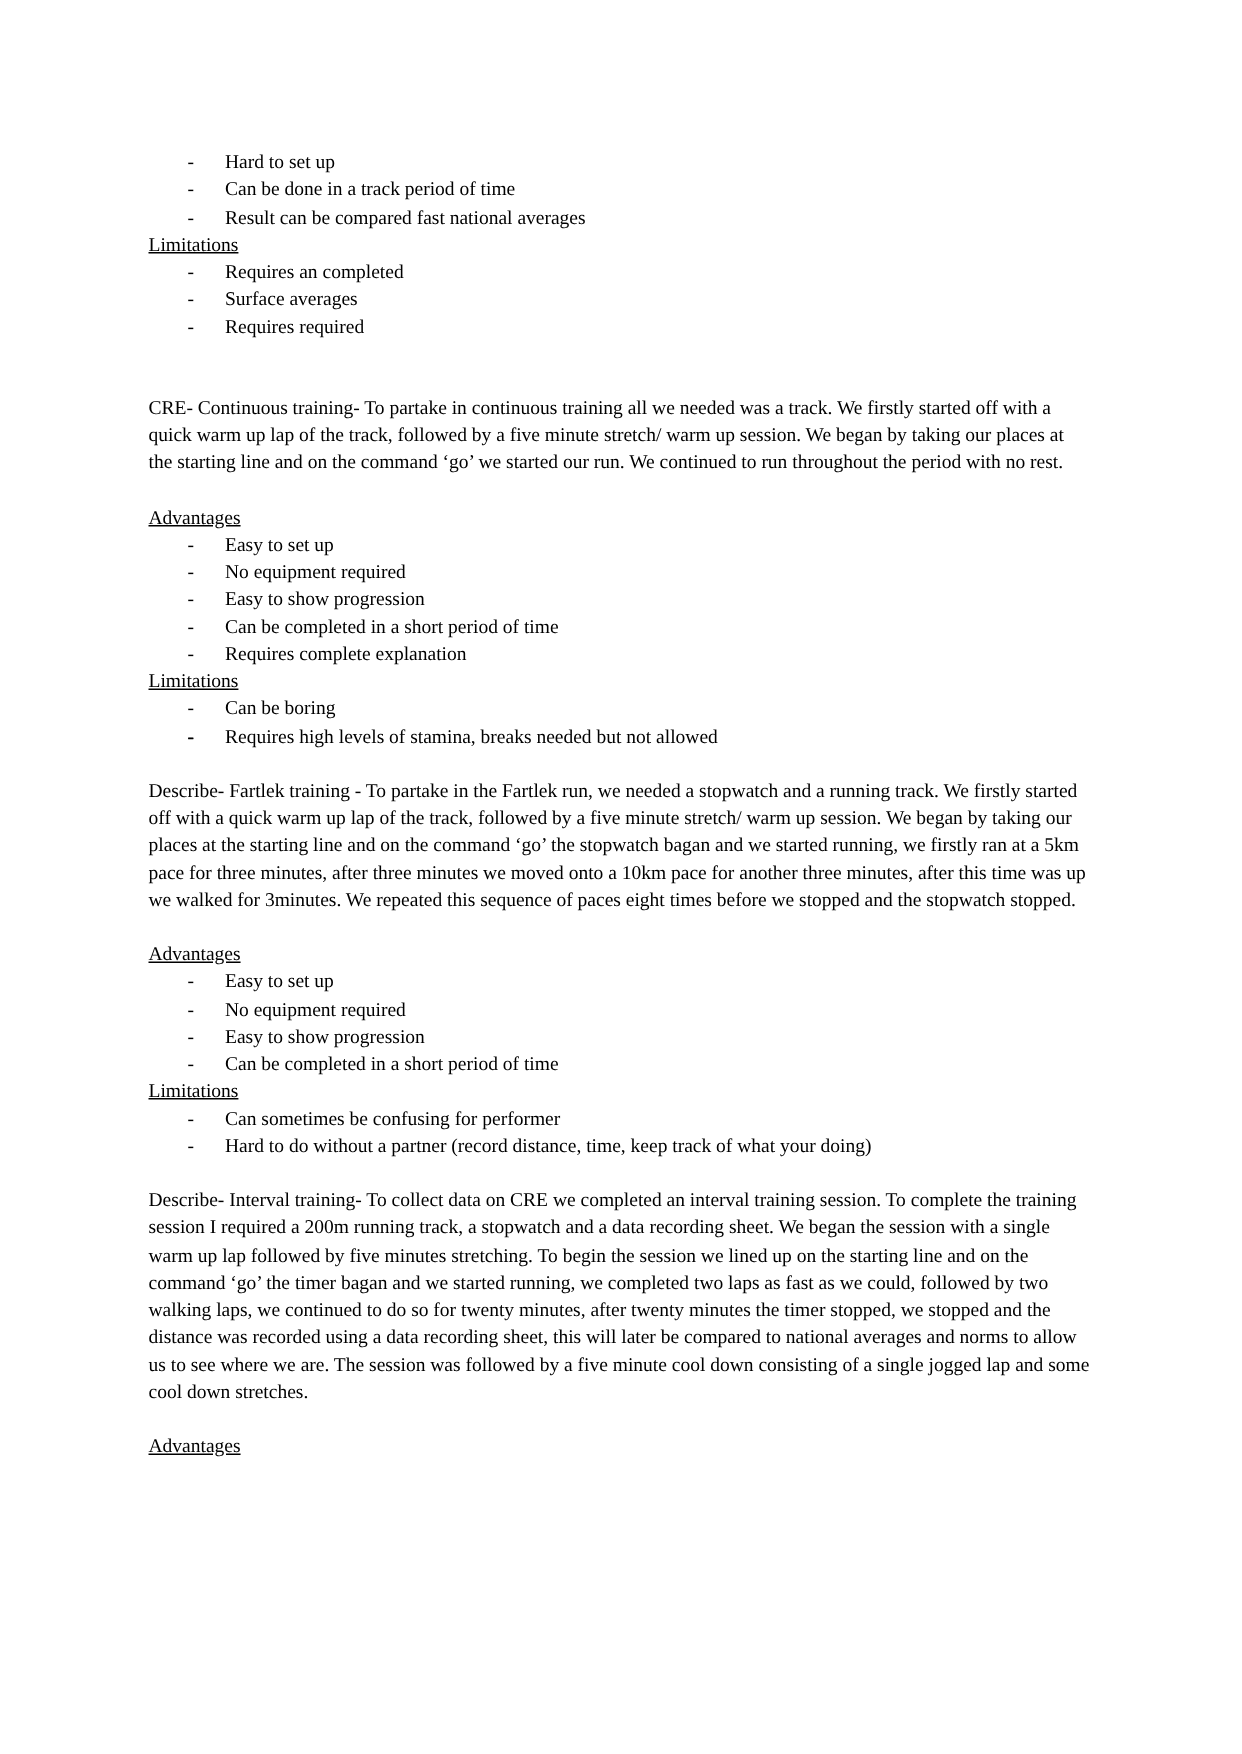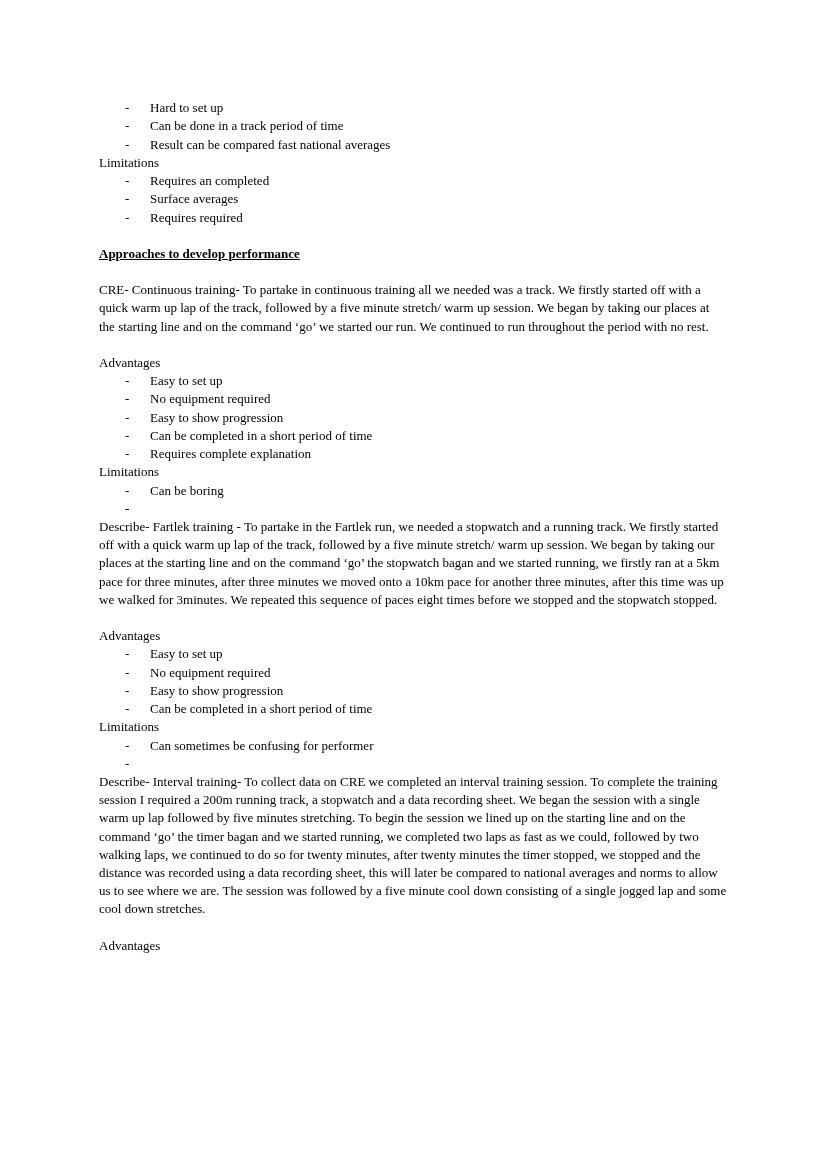--- a/index.html
+++ b/index.html
@@ -35,20 +35,21 @@
     line-height: 18.2px;
   }
   .spacer-md { height: 18px; }
   .heading-u {
     font-weight: bold;
     text-decoration: underline;
     font-size: 13.0px;
     line-height: 18.2px;
   }
   .label-u {
+    text-decoration: underline;
     font-size: 13.0px;
     line-height: 18.2px;
   }
   ul.dashlist {
     list-style: none;
     margin: 0;
     padding: 0;
   }
   ul.dashlist li {
     position: relative;
@@ -77,21 +78,20 @@
     <p class="label-u">Limitations</p>
 
     <ul class="dashlist">
       <li><span class="dash">-</span><span>Requires an completed</span></li>
       <li><span class="dash">-</span><span>Surface averages</span></li>
       <li><span class="dash">-</span><span>Requires required</span></li>
     </ul>
 
     <div class="spacer-md"></div>
 
-    <p class="heading-u">Approaches to develop performance</p>
 
     <div class="spacer-md"></div>
 
     <p class="para">CRE- Continuous training- To partake in continuous training all we needed was a track. We firstly started off with a quick warm up lap of the track, followed by a five minute stretch/ warm up session. We began by taking our places at the starting line and on the command ‘go’ we started our run. We continued to run throughout the period with no rest.</p>
 
     <div class="spacer-md"></div>
 
     <p class="label-u">Advantages</p>
 
     <ul class="dashlist">
@@ -100,21 +100,21 @@
       <li><span class="dash">-</span><span> Easy to show progression</span></li>
       <li><span class="dash">-</span><span>  Can be completed in a short period of time</span></li>
       <li><span class="dash">-</span><span>Requires complete explanation</span></li>
     </ul>
 
     <p class="label-u">Limitations</p>
 
     <ul class="dashlist">
       <li><span class="dash">-</span><span>Can be boring</span></li>
       <li><span class="dash">-</span></li>
-      <li><span class="dash">-</span></li>
+      <li><span class="dash">-</span><span>Requires high levels of stamina, breaks needed but not allowed</span></li>
     </ul>
 
     <div class="spacer-md"></div>
 
     <p class="para">Describe- Fartlek training -  To partake in the Fartlek run, we needed a stopwatch and a running track. We firstly started off with a quick warm up lap of the track, followed by a five minute stretch/ warm up session. We began by taking our places at the starting line and on the command ‘go’ the stopwatch bagan and we started running, we firstly ran at a 5km pace for three minutes, after three minutes we moved onto a 10km pace for another three minutes, after this time was up we walked for 3minutes. We repeated this sequence of paces eight times before we stopped and the stopwatch stopped.</p>
 
     <div class="spacer-md"></div>
 
     <p class="label-u">Advantages</p>
 
@@ -122,21 +122,21 @@
       <li><span class="dash">-</span><span>Easy to set up</span></li>
       <li><span class="dash">-</span><span>No equipment required</span></li>
       <li><span class="dash">-</span><span> Easy to show progression</span></li>
       <li><span class="dash">-</span><span>  Can be completed in a short period of time</span></li>
     </ul>
 
     <p class="label-u">Limitations</p>
 
     <ul class="dashlist">
       <li><span class="dash">-</span><span>Can sometimes be confusing for performer</span></li>
-      <li><span class="dash">-</span></li>
+      <li><span class="dash">-</span><span>Hard to do without a partner (record distance, time, keep track of what your doing)</span></li>
     </ul>
 
     <div class="spacer-md"></div>
 
     <p class="para">Describe- Interval training- To collect data on CRE we completed an interval training session. To complete the training session I required a 200m running track, a stopwatch and a data recording sheet. We began the session with a single warm up lap followed by five minutes stretching. To begin the session we lined up on the starting line and on the command ‘go’ the timer bagan and we started running, we completed two laps as fast as we could, followed by two walking laps, we continued to do so for twenty minutes, after twenty minutes the timer stopped, we stopped and the distance was recorded using a data recording sheet, this will later be compared to national averages and norms to allow us to see where we are. The session was followed by a five minute cool down consisting of a single jogged lap and some cool down stretches.</p>
 
     <div class="spacer-md"></div>
 
     <p class="label-u">Advantages</p>
 

